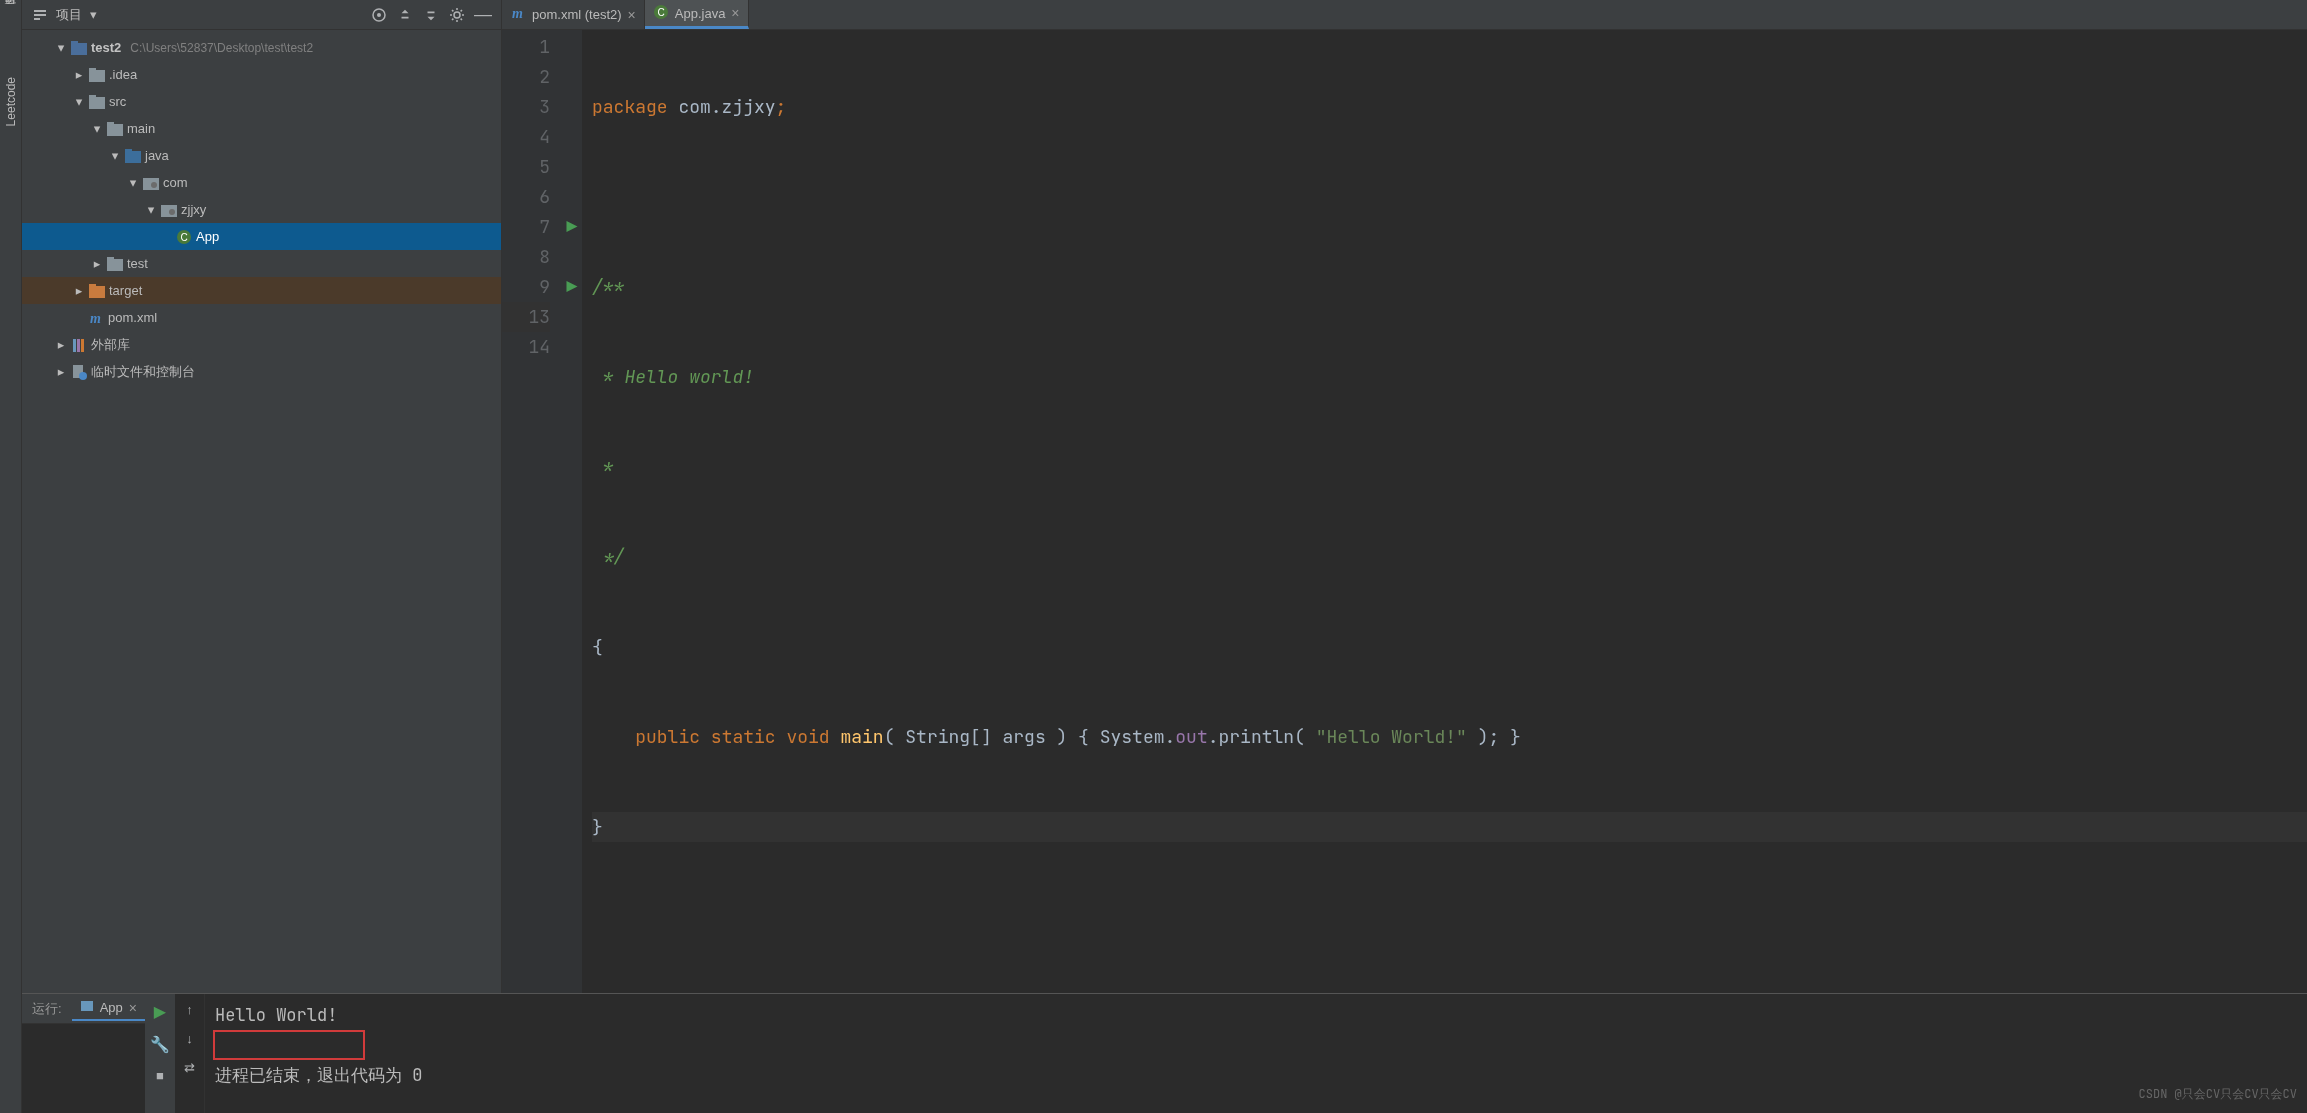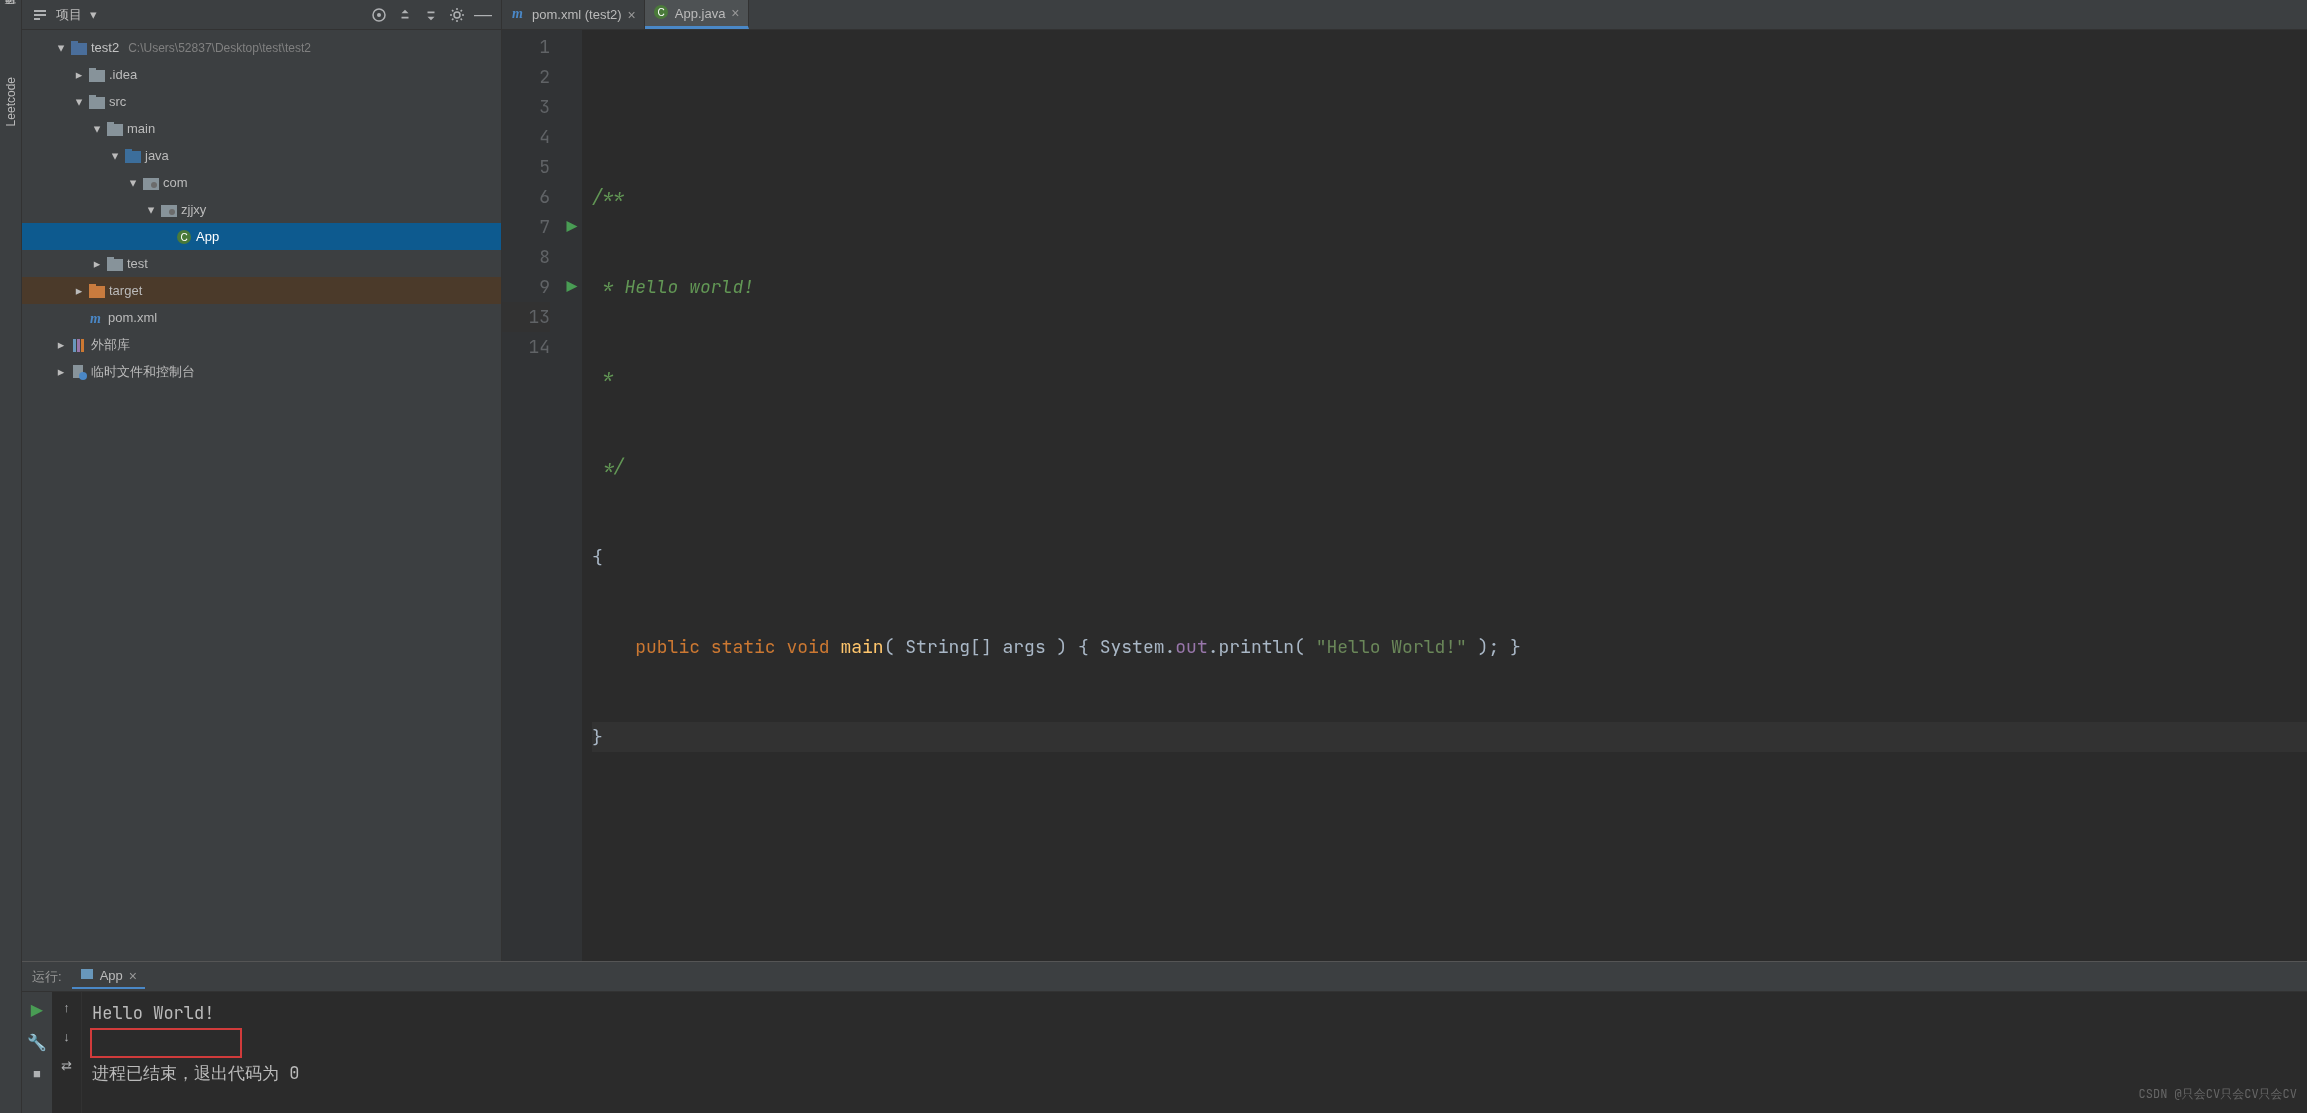--- a/index.html
+++ b/index.html
@@ -97,21 +97,21 @@
     .tree-item .indent { display: inline-block; }
     .tree-item .folder-icon, .tree-item .file-icon {
       width: 18px;
       height: 18px;
       display: flex;
       align-items: center;
       justify-content: center;
     }
     .tree-label { font-size: 13px; }
     .tree-path { color: #808080; margin-left: 6px; font-size: 12px; }
-    .bold { font-weight: 400; color: #c3c3c3; }
+    .bold { font-weight: 700; color: #c3c3c3; }
     
     .editor-panel {
       flex: 1;
       background: #2b2b2b;
       display: flex;
       flex-direction: column;
     }
     .editor-tabs {
       height: 30px;
       background: #3c3f41;
@@ -168,25 +168,25 @@
     .current-line-bg { background: #323232; }
     .kw { color: #cc7832; }
     .str { color: #6a8759; }
     .doc-comment { color: #629755; font-style: italic; }
     .method { color: #ffc66d; }
     .static-field { color: #9876aa; }
     .plain { color: #a9b7c6; }
     .semi { color: #cc7832; }
     
     .run-panel {
-      height: 152px;
+      height: 120px;
       background: #2b2b2b;
       border-top: 1px solid #555;
       display: flex;
-      flex-direction: column;
+      flex-direction: row;
     }
     .run-panel-tabs {
       height: 30px;
       background: #3c3f41;
       display: flex;
       align-items: center;
       padding-left: 10px;
       gap: 10px;
       border-bottom: 1px solid #323232;
     }
@@ -482,20 +482,21 @@
           <div class="run-gutter-line"></div>
             <div class="run-gutter-line"></div>
             <div class="run-gutter-line"></div>
           <div class="run-gutter-line run-triangle">▶</div>
           <div class="run-gutter-line"></div>
           <div class="run-gutter-line run-triangle">▶</div>
           <div class="run-gutter-line"></div>
             <div class="run-gutter-line"></div>
         </div>
         <div class="code-area">
+          <div class="code-line"><span class="kw">package</span><span class="plain"> com.zjjxy</span><span class="semi">;</span></div>
           <div class="code-line"></div>
           <div class="code-line"><span class="doc-comment">/**</span></div>
           <div class="code-line"><span class="doc-comment"> * Hello world!</span></div>
           <div class="code-line"><span class="doc-comment"> *</span></div>
           <div class="code-line"><span class="doc-comment"> */</span></div>
           <div class="code-line"><span class="plain">{</span></div>
           <div class="code-line">    <span class="kw">public</span> <span class="kw">static</span> <span class="kw">void</span> <span class="method">main</span><span class="plain">( </span><span class="plain">String[] args</span><span class="plain"> ) { </span><span class="plain">System.</span><span class="static-field">out</span><span class="plain">.println( </span><span class="str">"Hello World!"</span><span class="plain"> ); }</span></div>
           <div class="code-line current-line-bg"><span class="plain">}</span></div>
           <div class="code-line"></div>
         </div>

